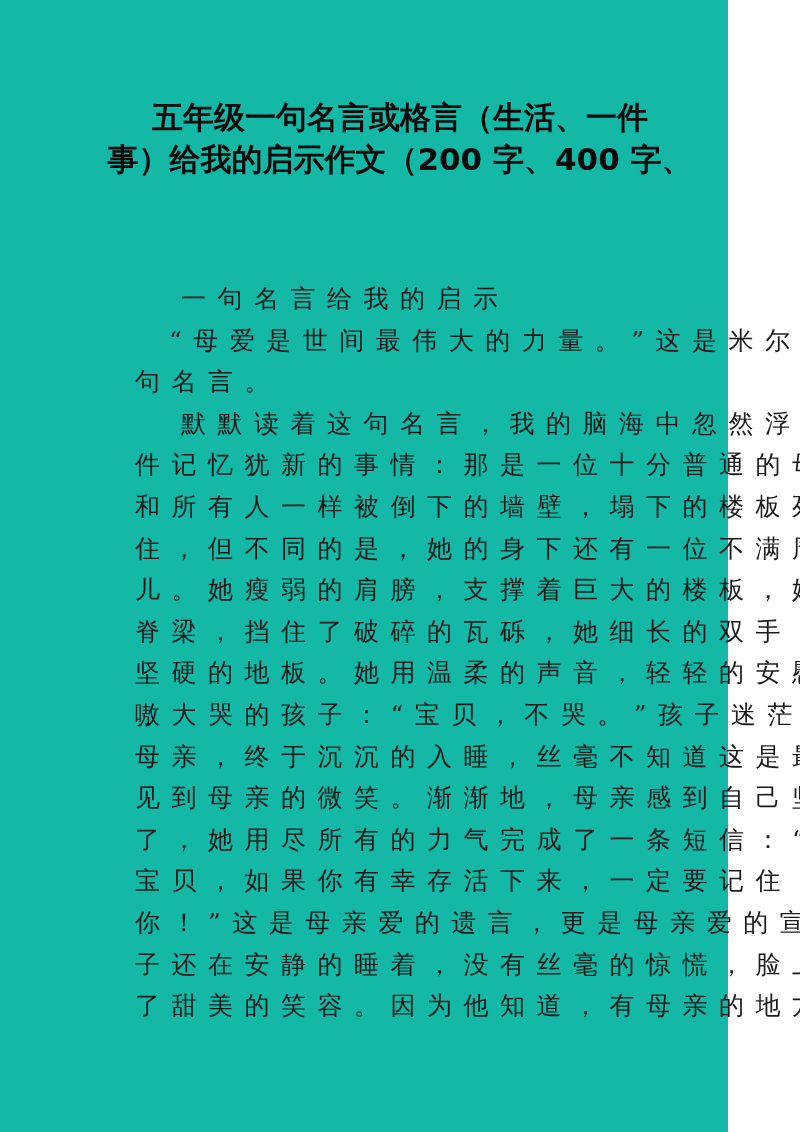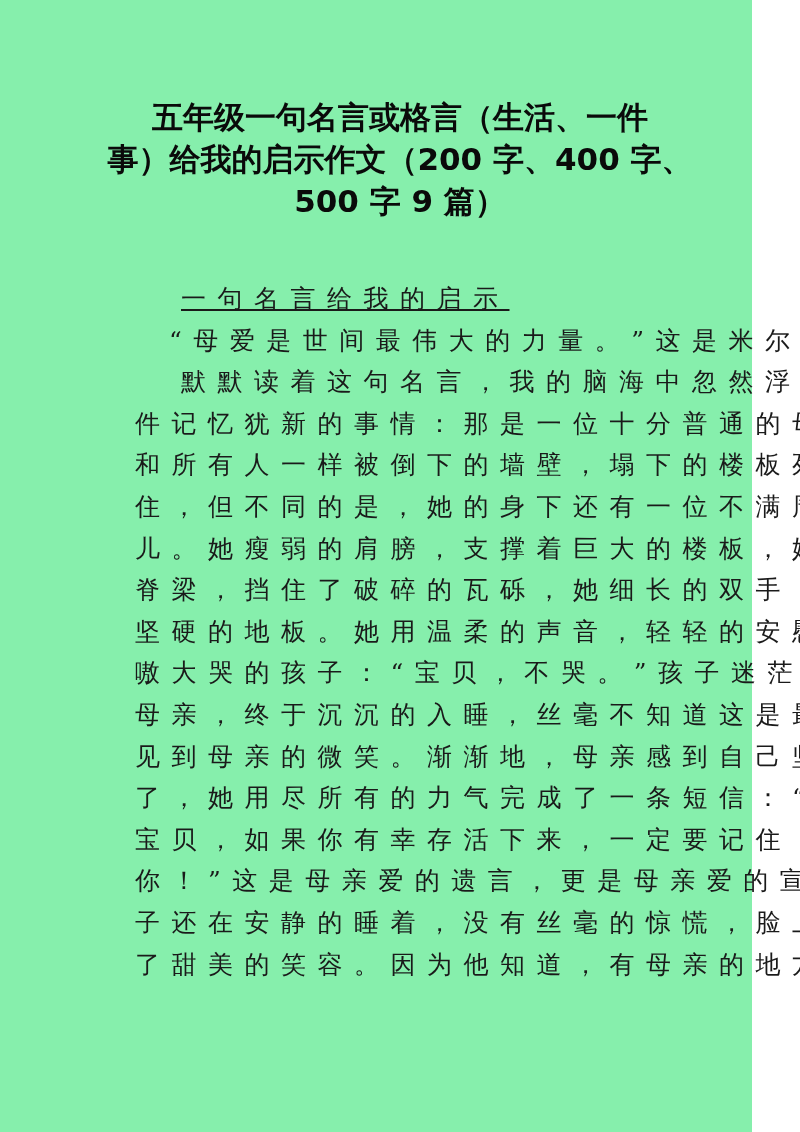--- a/index.html
+++ b/index.html
@@ -14,22 +14,21 @@
     overflow: hidden;
     font-family: "DejaVu Serif", "Liberation Serif", serif;
     color: #111111;
   }
   .page {
     position: absolute;
     left: 0;
     top: 0;
     width: 728px;
     height: 1132px;
-    background: #86efac;
-    padding-left: 24px;
+    background: #14b8a6;
   }
   .title {
     position: absolute;
     left: 100px;
     top: 96px;
     width: 600px;
     text-align: center;
     font-family: "DejaVu Sans", "Liberation Sans", sans-serif;
     font-weight: bold;
     font-size: 31px;
@@ -53,38 +52,37 @@
   .line {
     display: block;
     white-space: nowrap;
     height: 41.6px;
   }
   .indent {
     padding-left: 46px;
   }
   .heading-line {
     padding-left: 46px;
-    text-decoration: underline;
   }
 </style>
 </head>
 <body>
 
 <div class="page">
 
   <div class="title">
     <span class="tline">五年级一句名言或格言（生活、一件</span>
     <span class="tline">事）给我的启示作文（200 字、400 字、</span>
-    <span class="tline">500 字 9 篇）</span>
   </div>
 
   <div class="body-text">
     <span class="line heading-line">一句名言给我的启示</span>
 
     <span class="line indent" style="padding-left:34px;">“母爱是世间最伟大的力量。”这是米尔的一</span>
+    <span class="line">句名言。</span>
 
     <span class="line indent">默默读着这句名言，我的脑海中忽然浮现出一</span>
     <span class="line">件记忆犹新的事情：那是一位十分普通的母亲，她</span>
     <span class="line">和所有人一样被倒下的墙壁，塌下的楼板死死的压</span>
     <span class="line">住，但不同的是，她的身下还有一位不满周岁的婴</span>
     <span class="line">儿。她瘦弱的肩膀，支撑着巨大的楼板，她弯曲的</span>
     <span class="line">脊梁，挡住了破碎的瓦砾，她细长的双手，抵住了</span>
     <span class="line">坚硬的地板。她用温柔的声音，轻轻的安慰正在嗷</span>
     <span class="line">嗷大哭的孩子：“宝贝，不哭。”孩子迷茫的看着</span>
     <span class="line">母亲，终于沉沉的入睡，丝毫不知道这是最后一次</span>

